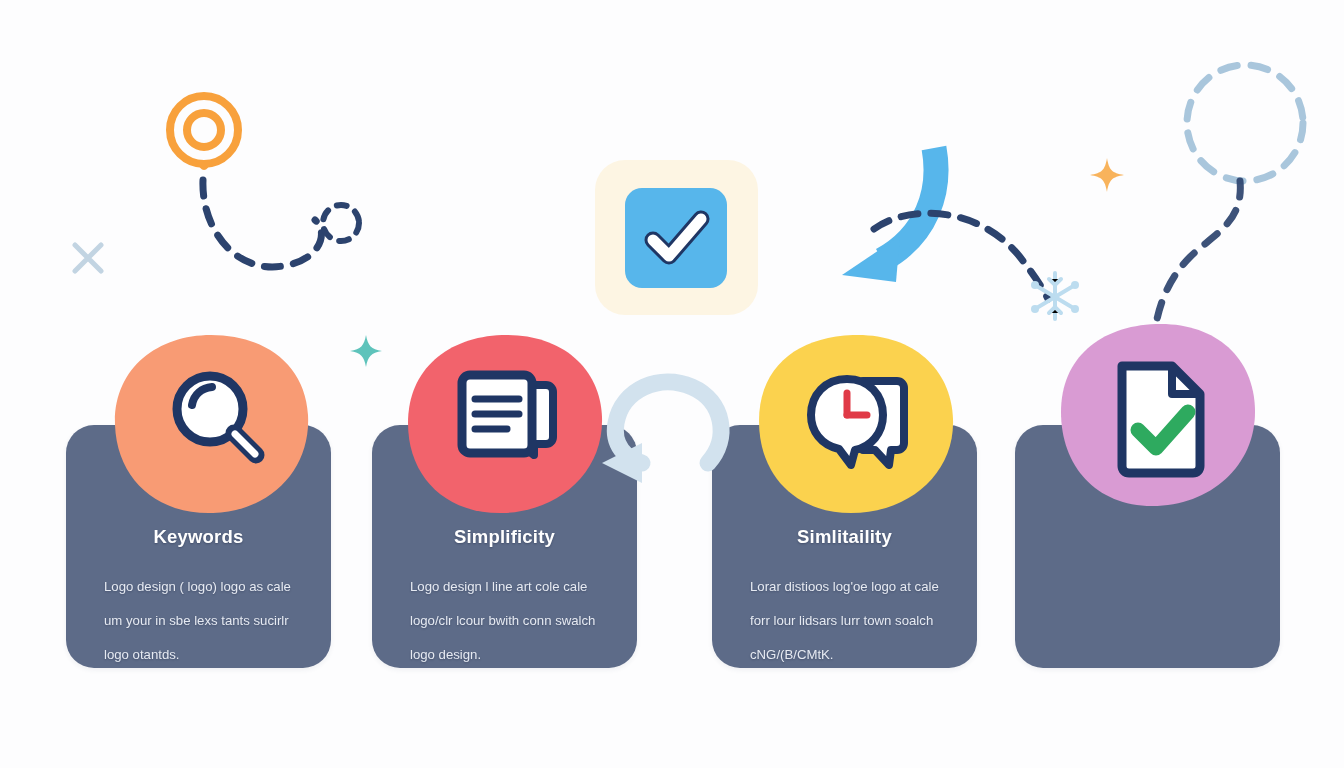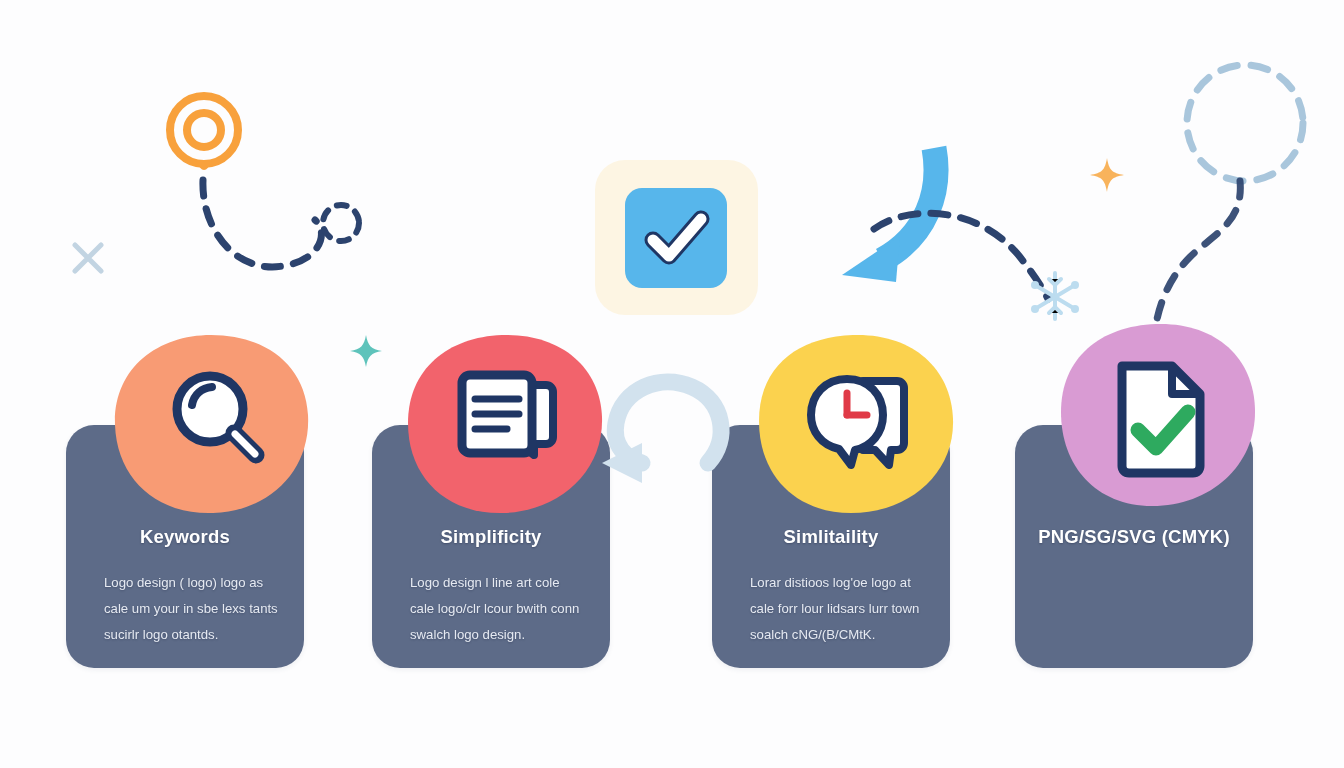--- a/index.html
+++ b/index.html
@@ -27,21 +27,21 @@
   .blob {
     position: absolute;
     z-index: 2;
   }
   .blob svg { display: block; }
 
   
   .card {
     position: absolute;
     top: 425px;
-    width: 238px;
+    width: 265px;
     height: 243px;
     background: #5d6b88;
     border-radius: 28px;
     box-shadow: 0 2px 5px rgba(40,50,80,0.07);
     z-index: 1;
   }
   .card-title {
     position: absolute;
     top: 101px;
     left: 0;
@@ -53,21 +53,21 @@
     letter-spacing: 0.2px;
     text-shadow: 0 1px 2px rgba(20,30,55,0.35);
   }
   .card-body {
     position: absolute;
     top: 145px;
     left: 38px;
     right: 24px;
     color: #e6eaf2;
     font-size: 13.2px;
-    line-height: 26px;
+    line-height: 34px;
     text-shadow: 0 1px 2px rgba(20,30,55,0.30);
   }
 
   
   .c0 { left: 66px; }
   .c1 { left: 372px; }
   .c2 { left: 712px; }
   .c3 { left: 1015px; }
 
   
@@ -253,16 +253,15 @@
     <div class="card-title">Simplificity</div>
     <div class="card-body">Logo design l line art cole cale logo/clr lcour bwith conn swalch logo design.</div>
   </div>
 
   <div class="card c2">
     <div class="card-title">Simlitaility</div>
     <div class="card-body">Lorar distioos log'oe logo at cale forr lour lidsars lurr town soalch cNG/(B/CMtK.</div>
   </div>
 
   <div class="card c3">
-    <div class="card-title">PNG/SG/SVG (CMYK)</div>
   </div>
 
 </div>
 
 </body></html>

